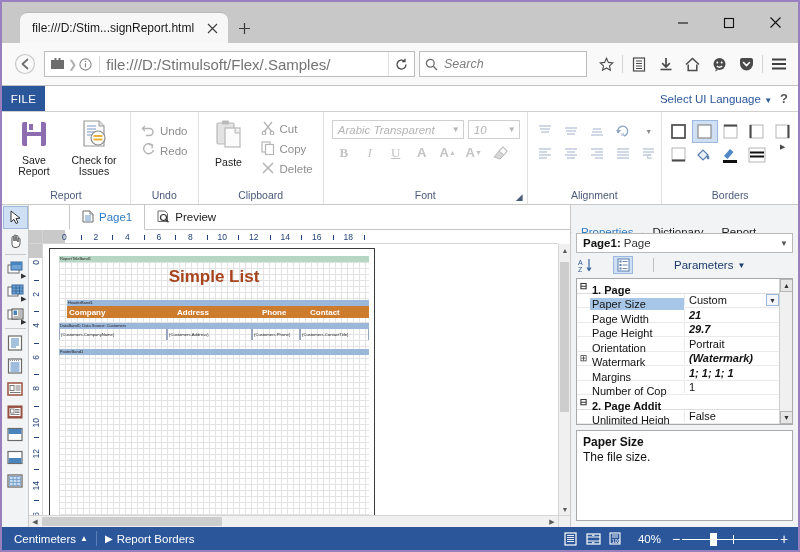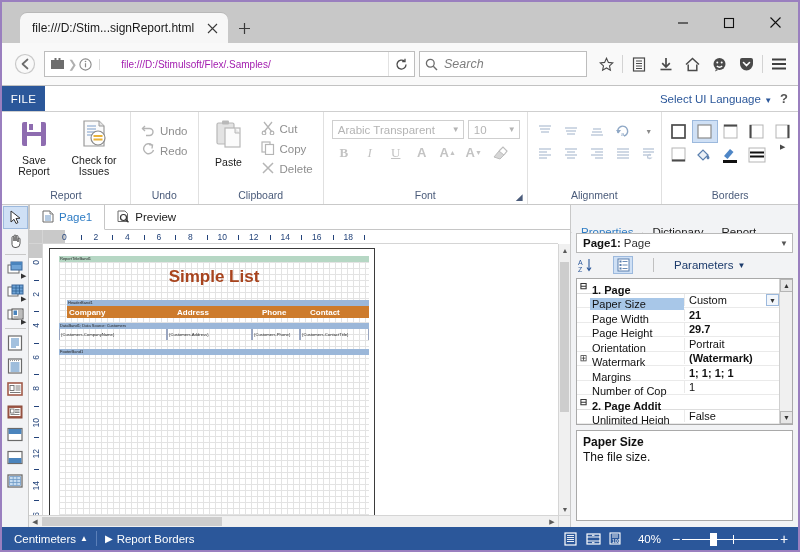--- a/index.html
+++ b/index.html
@@ -90,25 +90,25 @@
     min-width: 0;
   }
   .urlbar .idbox {
     display: flex; align-items: center;
     padding: 0 4px 0 5px;
     color: #6d6d6d;
   }
   .urlbar .chev { color: #b0b0b0; margin: 0 2px; font-size: 11px; }
   .urlbar .urltext {
     flex: 1 1 auto;
-    padding-left: 21px;
+    padding-left: 6px;
     border-left: 1px solid #d8d8d8;
     margin-left: 3px;
-    color: #a21caf;
-    font-size: 10px;
+    color: #737373;
+    font-size: 15px;
     white-space: nowrap; overflow: hidden;
   }
   .urlbar .reload {
     width: 26px; display:flex; align-items:center; justify-content:center;
     border-left: 1px solid #e2e2e2; color:#4b4b4b; height:100%;
   }
   .searchbar {
     width: 168px; height: 26px;
     background: #fff; border: 1px solid #bdbdbd;
     display: flex; align-items: center;
@@ -175,21 +175,21 @@
     padding-bottom: 2px; height: 15px;
   }
   .bigbtn {
     width: 56px; display: flex; flex-direction: column;
     align-items: center; padding-top: 4px;
   }
   .bigbtn .lbl { font-size: 10.5px; color:#1b1b1b; text-align:center; line-height:11px; margin-top:3px;}
   .smallcol { display:flex; flex-direction:column; justify-content:flex-start; padding-top:6px; }
   .smallbtn { display:flex; align-items:center; gap:5px; padding:2px 6px; color:#9a9a9a; font-size:11.5px;}
   .smallbtn .lbl { color:#8e8e8e; }
-  .fontrow1 { display:flex; gap:4px; padding:5px 4px 0 4px;}
+  .fontrow1 { display:flex; gap:4px; padding:5px 4px 0 4px;font-style:italic;}
   .combo {
     height:19px; border:1px solid #cfcfcf; background:#fff;
     display:flex; align-items:center; padding:0 3px 0 5px;
     color:#b4b4b4; font-size:11.5px;
   }
   .combo .arr { margin-left:auto; color:#b4b4b4; font-size:8px; padding-left:5px;}
   .fontname { width:132px; }
   .fontsize { width:52px; }
   .fontrow2 { display:flex; align-items:center; gap:2px; padding:3px 4px 0 4px;}
   .fbtn {
@@ -214,21 +214,21 @@
     padding-top:1px;
     flex: 0 0 auto;
   }
   .lt { width:25px; height:23px; display:flex; align-items:center; justify-content:center; position:relative;}
   .lt.sel { background:#cfe0f5; border:1px solid #9cb9dd;}
   .lt .ptr { position:absolute; right:1px; bottom:0px; font-size:7px; color:#333;}
   .lt-sep { width:21px; height:1px; background:#c8c8c8; margin:2px 0;}
 
   
   #center { flex:1 1 auto; display:flex; flex-direction:column; min-width:0; background:#fff;}
-  #doctabs { height:25px; display:flex; align-items:stretch; background:#fff; border-bottom:1px solid #c6c6c6;}
+  #doctabs { height:25px; display:flex; align-items:stretch; background:#fff; border-bottom:1px solid #c6c6c6;margin-left:40px;}
   .dtab {
     display:flex; align-items:center; gap:5px; padding:0 12px;
     font-size:11.5px; color:#1b1b1b;
   }
   .dtab.active { color:#2e7cc4; border:1px solid #c6c6c6; border-bottom:1px solid #fff; margin-bottom:-1px; border-top:none;}
   #designwrap { flex:1 1 auto; display:flex; min-height:0; position:relative;}
   #hruler {
     height:14px; background:#fff; display:flex; align-items:center;
     border-bottom:1px solid #d5d5d5;
     position:relative; overflow:hidden;
@@ -308,21 +308,21 @@
     margin:3px 5px 0 5px; background:#fff; border:1px solid #a9a9a9;
     flex: 0 0 auto; height:147px; display:flex; overflow:hidden;
   }
   #proptable { flex:1 1 auto; }
   .prow { display:flex; height:14.5px; align-items:center; font-size:11px; border-bottom:1px solid #eaeaea;}
   .prow.cat { font-weight:bold; background:#fff; border-bottom:1px solid #ddd;}
   .pexp { width:13px; display:flex; align-items:center; justify-content:center; font-size:9px; color:#333;}
   .pname { width:94px; padding-left:2px; color:#111; overflow:hidden; white-space:nowrap;margin-top:8px;}
   .prow.sel .pname { background:#a8c7e8; }
   .pval { flex:1 1 auto; padding-left:4px; color:#111; overflow:hidden; white-space:nowrap; border-left:1px solid #eaeaea;}
-  .pval.bold { font-weight:bold; }
+  .pval.bold { font-weight:bold;font-style:italic; }
   .pval .dd { float:right; width:13px; height:12px; border:1px solid #9cb9dd; background:#f2f6fb; font-size:7px; text-align:center; line-height:11px; color:#333;}
   #propscroll { width:13px; background:#f0f0f0; border-left:1px solid #cfcfcf; position:relative;}
   .psarrow { position:absolute; left:0; width:13px; height:13px; background:#e6e6e6; border:1px solid #b5b5b5; display:flex; align-items:center; justify-content:center; font-size:7px; color:#333;}
 
   #propdesc {
     margin:5px 5px 6px 5px; background:#fff; border:1px solid #a9a9a9;
     flex:1 1 auto; padding:4px 6px; min-height:0;
   }
   #propdesc .t { font-weight:bold; font-size:12px; color:#111;}
   #propdesc .d { font-size:12px; color:#111; margin-top:1px;}

